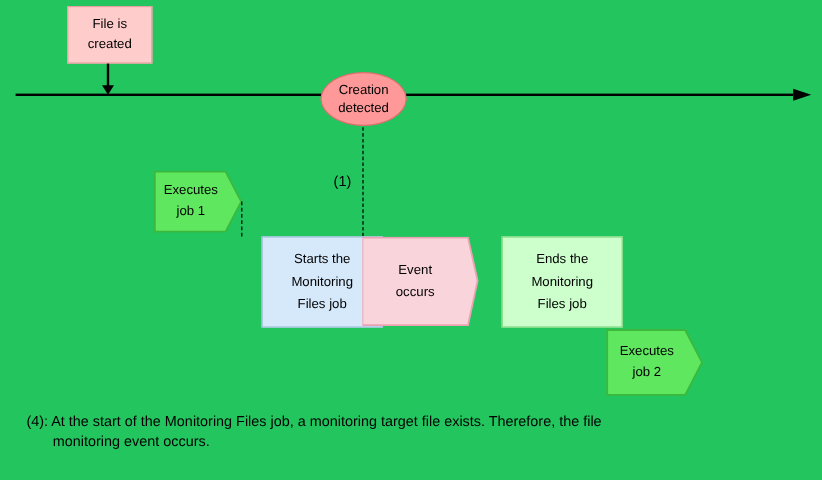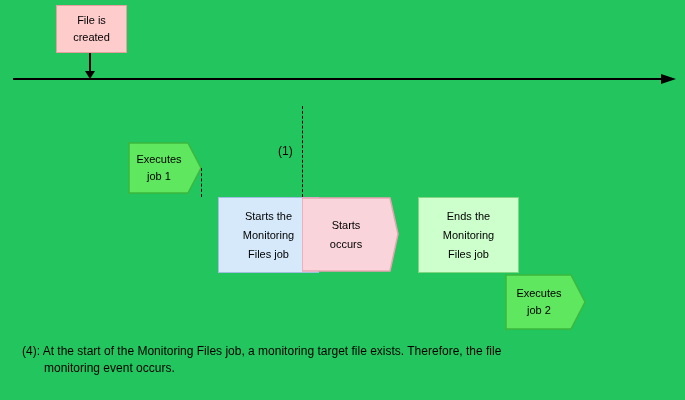--- a/index.html
+++ b/index.html
@@ -38,41 +38,43 @@
 
   <div class="abs hline" style="left:13px;top:78px;width:648px;"></div>
   <div class="abs arrow-right" style="left:661px;top:74px;"></div>
 
   <div class="abs box label" style="left: 56px; top: 5px; width: 71px; height: 48px; background-color: rgb(255, 204, 204); border-color: rgb(232, 159, 159);">File is
 created</div>
 
   <div class="abs vline" style="left:89px;top:53px;height:19px;"></div>
   <div class="abs arrow-down" style="left:85px;top:71px;"></div>
 
+  <div class="abs ellipse label" style="left: 267px; top: 60px; width: 72px; height: 45px; background-color: rgb(255, 153, 153); border-color: rgb(221, 111, 111);">Creation
+detected</div>
 
   <div class="abs dashed-v" style="left:302px;top:106px;height:91px;"></div>
 
   <div class="abs ref" style="left:278px;top:144px;">(1)</div>
 
   <svg class="abs" style="left:128px;top:142px;" width="75" height="52">
     <polygon points="1,1 60,1 73,26 60,51 1,51" stroke-width="1.5" fill="#5FE75F" stroke="#3CB83C"></polygon>
   </svg>
   <div class="abs label" style="left:128px;top:142px;width:62px;height:52px;">Executes
 job 1</div>
 
   <div class="abs dashed-v" style="left:201px;top:168px;height:29px;"></div>
 
   <div class="abs box label box3" style="left: 201px; top: 197px; width: 101px; height: 76px; background-color: rgb(214, 233, 251); border-color: rgb(160, 191, 222); margin-left: 17px;">Starts the
 Monitoring
 Files job</div>
 
   <svg class="abs" style="left:302px;top:197px;" width="98" height="76">
     <polygon points="0,1 88,1 96,37 88,74 0,74" stroke-width="1.5" fill="#F9D4DA" stroke="#EBA3B3"></polygon>
   </svg>
-  <div class="abs label box3" style="left:302px;top:197px;width:88px;height:75px;">Starts
+  <div class="abs label box3" style="left:302px;top:197px;width:88px;height:75px;">Event
 occurs</div>
 
   <div class="abs box label box3" style="left: 418px; top: 197px; width: 101px; height: 76px; background-color: rgb(204, 255, 204); border-color: rgb(127, 216, 127);">Ends the
 Monitoring
 Files job</div>
 
   <svg class="abs" style="left:505px;top:274px;" width="82" height="57">
     <polygon points="1,1 66,1 80,28 66,55 1,55" stroke-width="1.5" fill="#5FE75F" stroke="#3CB83C"></polygon>
   </svg>
   <div class="abs label" style="left:505px;top:274px;width:68px;height:56px;">Executes

